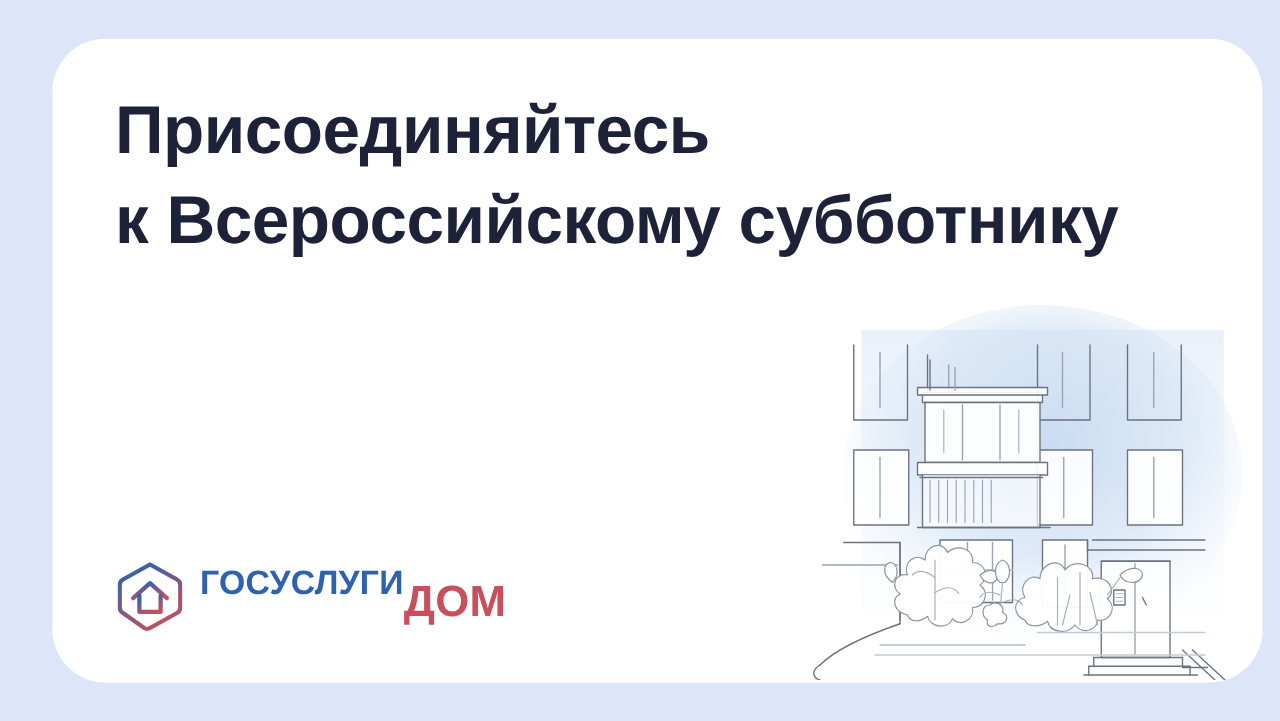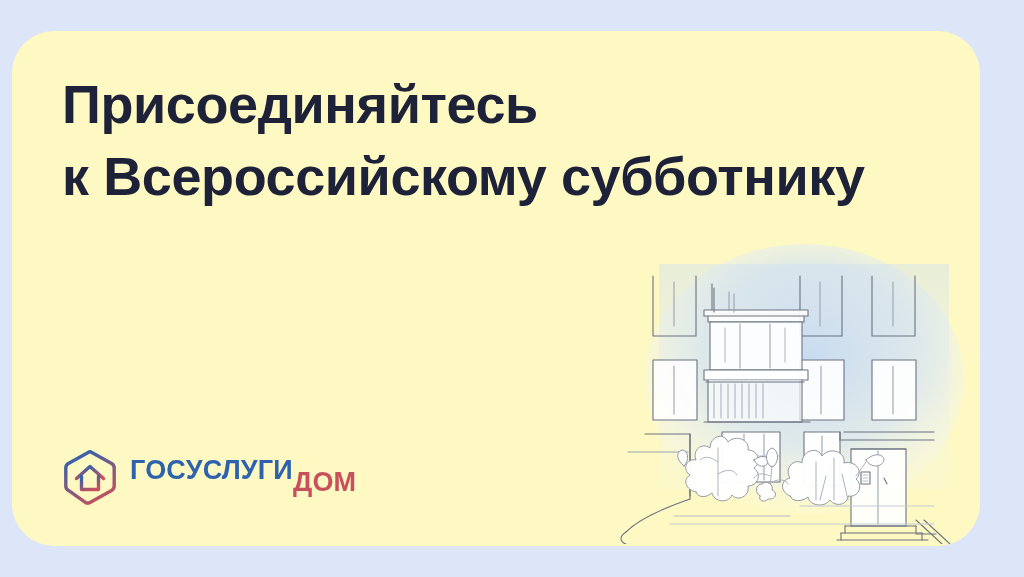--- a/index.html
+++ b/index.html
@@ -16,25 +16,25 @@
 
   .banner-root {
     position: relative;
     width: 1024px;
     height: 577px;
     background: #dde5f8;
   }
 
   .banner-card {
     position: absolute;
-    left: 12px;
+    left: 42px;
     top: 31px;
     width: 968px;
     height: 515px;
-    background: #fef9c3;
+    background: #ffffff;
     border-radius: 42px;
     overflow: hidden;
   }
 
   .headline {
     position: absolute;
     left: 50px;
     top: 38px;
     width: 840px;
     margin: 0;
@@ -70,21 +70,21 @@
   .logo-word-top {
     font-family: "Liberation Sans", sans-serif;
     font-size: 27px;
     font-weight: bold;
     color: #2d63ae;
     letter-spacing: 0.2px;
     line-height: 1.05;
   }
   .logo-word-bottom {
     font-family: "Liberation Sans", sans-serif;
-    font-size: 27px;
+    font-size: 35px;
     font-weight: bold;
     color: #c8505c;
     letter-spacing: 0.2px;
     line-height: 1.05;
     margin-top: 12px;
     text-align: center;
   }
 
   
   .illustration {

